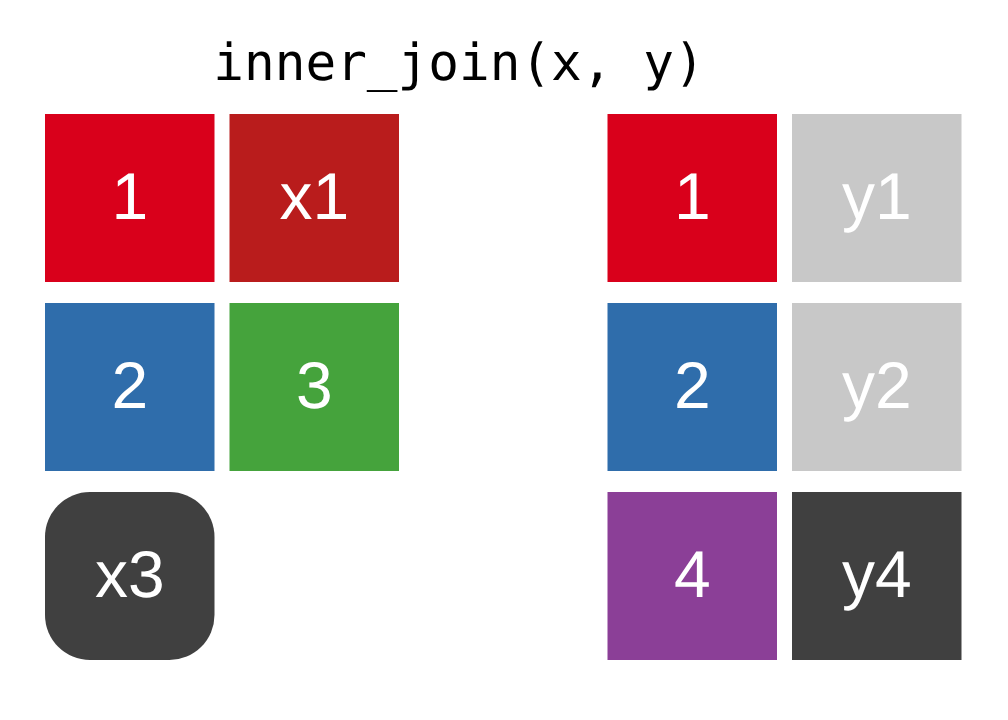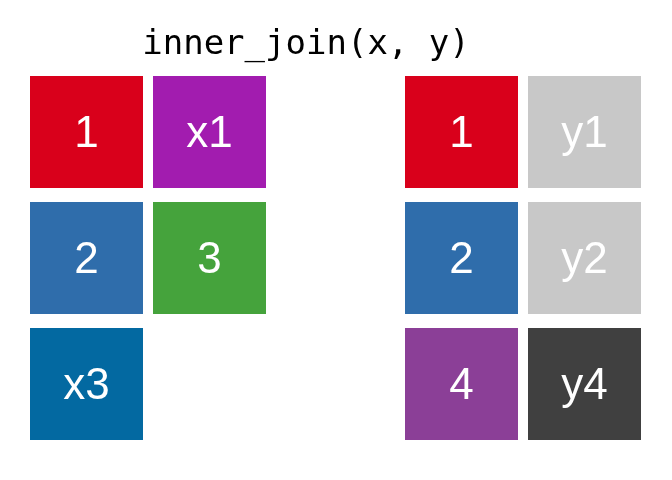--- a/index.html
+++ b/index.html
@@ -44,26 +44,26 @@
     user-select: none;
   }
 </style>
 </head>
 <body style="background-color: rgb(255, 255, 255);">
 
 <div class="title" style="color: rgb(0, 0, 0);">inner_join(x, y)</div>
 
 <div class="join-table left">
   <div class="cell key" style="background-color: rgb(217, 0, 27); color: rgb(255, 255, 255);">1</div>
-  <div class="cell val" style="background-color: #a21caf; color: rgb(255, 255, 255);">x1</div>
+  <div class="cell val" style="background-color: #b91c1c; color: rgb(255, 255, 255);">x1</div>
 
   <div class="cell key" style="background-color: rgb(47, 109, 171); color: rgb(255, 255, 255);">2</div>
 
   <div class="cell key" style="background-color: rgb(69, 163, 60); color: rgb(255, 255, 255);">3</div>
-  <div class="cell val" style="background-color: #0369a1; color: rgb(255, 255, 255);">x3</div>
+  <div class="cell val" style="background-color: #404040; color: rgb(255, 255, 255); border-radius: 30px;">x3</div>
 </div>
 
 <div class="join-table right">
   <div class="cell key" style="background-color: rgb(217, 0, 27); color: rgb(255, 255, 255);">1</div>
   <div class="cell val" style="background-color: rgb(200, 200, 200); color: rgb(255, 255, 255); text-align: right;">y1</div>
 
   <div class="cell key" style="background-color: rgb(47, 109, 171); color: rgb(255, 255, 255);">2</div>
   <div class="cell val" style="background-color: rgb(200, 200, 200); color: rgb(255, 255, 255); text-align: center;">y2</div>
 
   <div class="cell key" style="background-color: rgb(139, 63, 151); color: rgb(255, 255, 255);">4</div>

